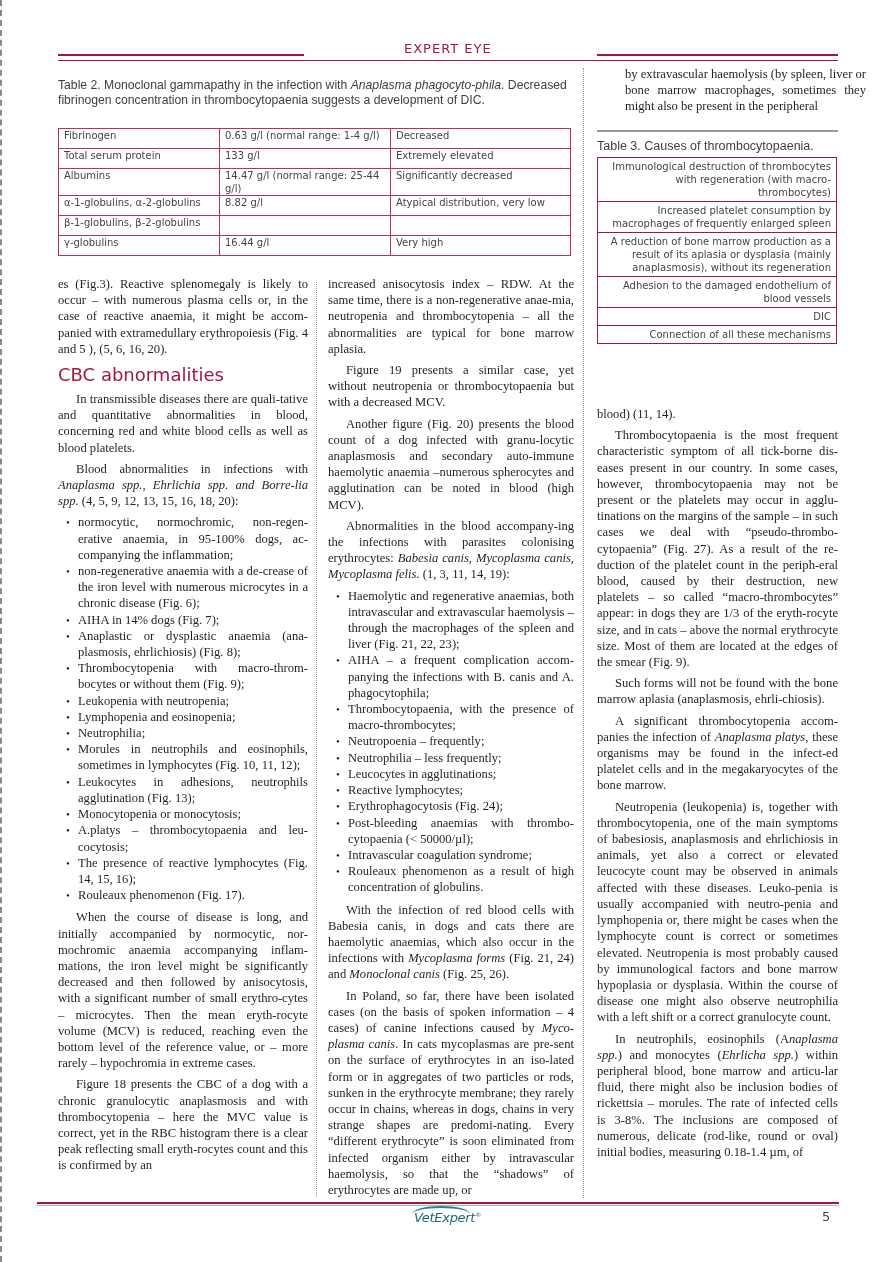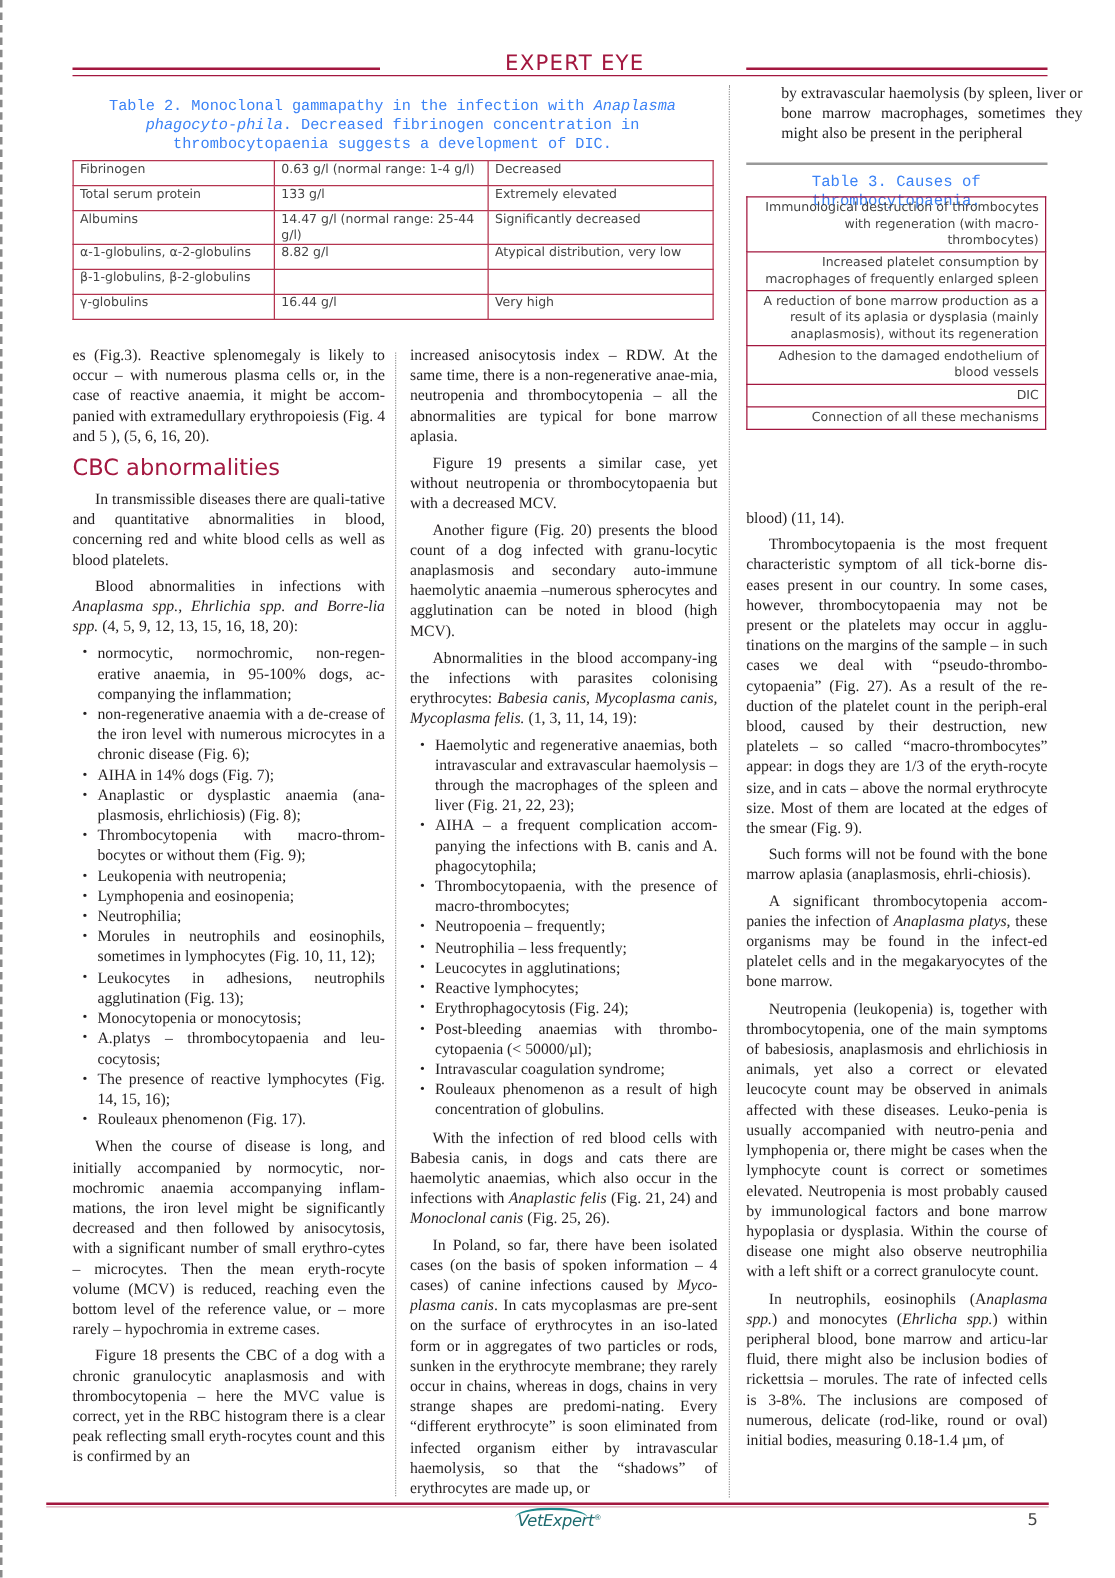--- a/index.html
+++ b/index.html
@@ -1,23 +1,23 @@
 <!DOCTYPE html>
 <html><head>
 <meta charset="utf-8">
 <style>
   html, body { margin: 0; padding: 0; background: #ffffff; }
   body { width: 892px; height: 1262px; position: relative; overflow: hidden; font-family: "Liberation Serif", serif; color: #231f20; }
   .cut-line { position: absolute; left: 0; top: 0; width: 0; height: 1262px; border-left: 2px dashed #8a8a8a; }
   .hdr-line-l { position: absolute; left: 58px; top: 54px; width: 246px; height: 2px; background: #a3173f; }
   .hdr-line-r { position: absolute; left: 597px; top: 54px; width: 241px; height: 2px; background: #a3173f; }
   .hdr-thin { position: absolute; left: 58px; top: 60px; width: 780px; height: 1px; background: #a3173f; }
-  .hdr-title { position: absolute; left: 404px; top: 41px; font-family: "DejaVu Sans", sans-serif; font-size: 17px; letter-spacing: 1px; color: #a3173f; }
+  .hdr-title { position: absolute; left: 404px; top: 41px; font-family: "DejaVu Sans", sans-serif; font-size: 13px; letter-spacing: 1px; color: #a3173f; }
   .col-sep { position: absolute; top: 68px; width: 0; border-left: 1px dotted #9a9a9a; }
-  .caption { font-family: Liberation Mono, monospace; font-weight: 300; font-size: 12.2px; line-height: 15px; color: #3b82f6; text-align: center; }
+  .caption { font-family: Liberation Sans, sans-serif; font-weight: 300; font-size: 12.2px; line-height: 15px; color: #404040; }
   .t2cap { position: absolute; left: 58px; top: 78px; width: 512px; }
   table.t2 { position: absolute; left: 58px; top: 128px; width: 513px; border-collapse: collapse; font-family: "DejaVu Sans", sans-serif; font-size: 10px; color: #444; }
   table.t2 td { border: 1px solid #b5344f; padding: 0 5px; vertical-align: top; line-height: 13px; }
   table.t2 tr { height: 20px; }
   .t3cap { position: absolute; left: 597px; top: 139px; width: 240px; font-size: 12.5px; }
   .t3line-top { position: absolute; left: 597px; top: 130px; width: 241px; height: 2px; background: #999; }
   table.t3 { position: absolute; left: 597px; top: 157px; width: 240px; border-collapse: collapse; font-family: "DejaVu Sans", sans-serif; font-size: 10px; color: #444; }
   table.t3 td { border: 1.5px solid #a3173f; padding: 2px 5px; line-height: 13px; text-align: right; }
   .col { position: absolute; font-size: 12.6px; line-height: 16.2px; text-align: justify; hyphens: manual; }
   .col p { margin: 0 0 5px 0; text-indent: 18px; }
@@ -153,21 +153,21 @@
     <li>Thrombocytopaenia, with the presence of macro-thrombocytes;</li>
     <li>Neutropoenia – frequently;</li>
     <li>Neutrophilia – less frequently;</li>
     <li>Leucocytes in agglutinations;</li>
     <li>Reactive lymphocytes;</li>
     <li>Erythrophagocytosis (Fig. 24);</li>
     <li>Post-bleeding anaemias with thrombo-cytopaenia (&lt; 50000/µl);</li>
     <li>Intravascular coagulation syndrome;</li>
     <li>Rouleaux phenomenon as a result of high concentration of globulins.</li>
   </ul>
-  <p><span>With the infection of red blood cells with Babesia canis, in dogs and cats there are haemolytic anaemias, which also occur in the infections with </span><em>Anaplastic felis</em><span> (Fig. 21, 24) and </span><em>Monoclonal canis</em><span> (Fig. 25, 26).</span></p>
+  <p><span>With the infection of red blood cells with Babesia canis, in dogs and cats there are haemolytic anaemias, which also occur in the infections with </span><em>Mycoplasma forms</em><span> (Fig. 21, 24) and </span><em>Monoclonal canis</em><span> (Fig. 25, 26).</span></p>
   <p><span>In Poland, so far, there have been isolated cases (on the basis of spoken information – 4 cases) of canine infections caused by </span><em>Myco-plasma canis</em><span>. In cats mycoplasmas are pre-sent on the surface of erythrocytes in an iso-lated form or in aggregates of two particles or rods, sunken in the erythrocyte membrane; they rarely occur in chains, whereas in dogs, chains in very strange shapes are predomi-nating. Every “different erythrocyte” is soon eliminated from infected organism either by intravascular haemolysis, so that the “shadows” of erythrocytes are made up, or</span></p>
 </div>
 
 <div class="col col3-b">
   <p class="noind">blood) (11, 14).</p>
   <p>Thrombocytopaenia is the most frequent characteristic symptom of all tick-borne dis-eases present in our country. In some cases, however, thrombocytopaenia may not be present or the platelets may occur in agglu-tinations on the margins of the sample – in such cases we deal with “pseudo-thrombo-cytopaenia” (Fig. 27). As a result of the re-duction of the platelet count in the periph-eral blood, caused by their destruction, new platelets – so called “macro-thrombocytes” appear: in dogs they are 1/3 of the eryth-rocyte size, and in cats – above the normal erythrocyte size. Most of them are located at the edges of the smear (Fig. 9).</p>
   <p>Such forms will not be found with the bone marrow aplasia (anaplasmosis, ehrli-chiosis).</p>
   <p><span>A significant thrombocytopenia accom-panies the infection of </span><em>Anaplasma platys</em><span>, these organisms may be found in the infect-ed platelet cells and in the megakaryocytes of the bone marrow.</span></p>
   <p>Neutropenia (leukopenia) is, together with thrombocytopenia, one of the main symptoms of babesiosis, anaplasmosis and ehrlichiosis in animals, yet also a correct or elevated leucocyte count may be observed in animals affected with these diseases. Leuko-penia is usually accompanied with neutro-penia and lymphopenia or, there might be cases when the lymphocyte count is correct or sometimes elevated. Neutropenia is most probably caused by immunological factors and bone marrow hypoplasia or dysplasia. Within the course of disease one might also observe  neutrophilia with a left shift or a correct granulocyte count.</p>
   <p><span>In neutrophils, eosinophils (A</span><em>naplasma spp.</em><span>) and monocytes (</span><em>Ehrlicha spp.</em><span>) within peripheral blood, bone marrow and articu-lar fluid, there might also be inclusion bodies of rickettsia – morules. The rate of infected cells is 3-8%. The inclusions are composed of numerous, delicate (rod-like, round or oval) initial bodies, measuring 0.18-1.4 µm, of</span></p>

